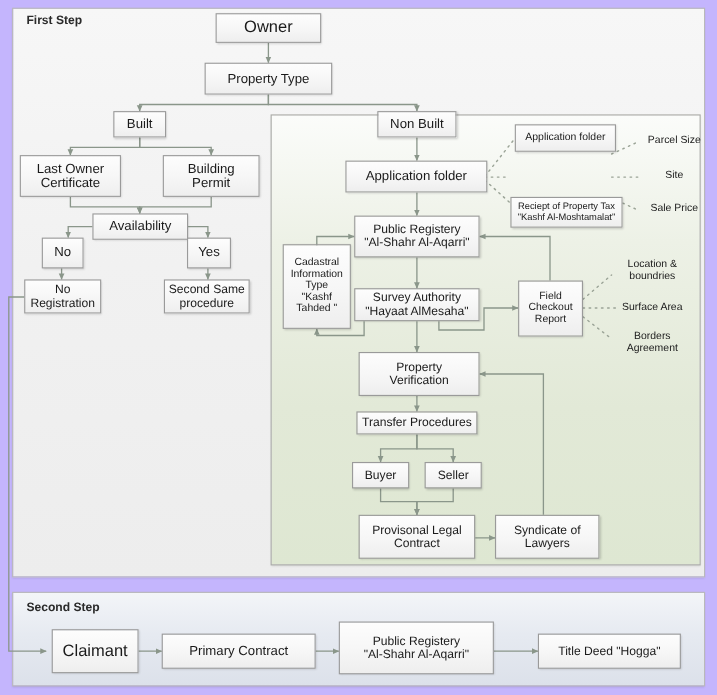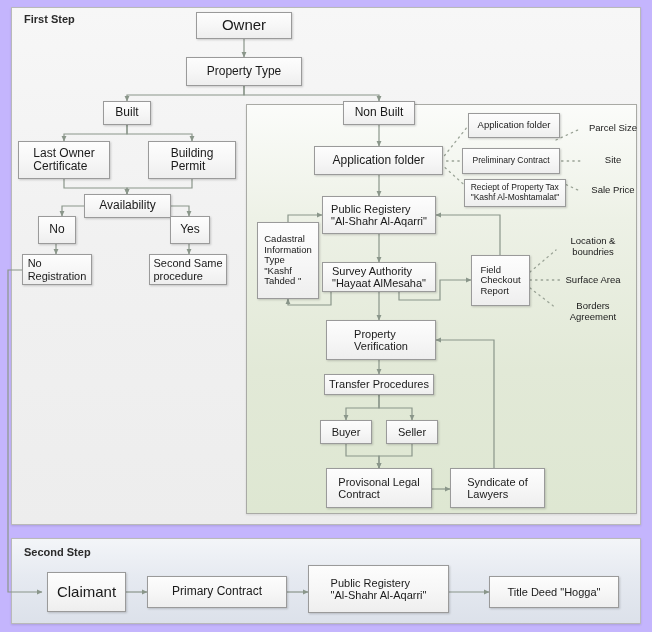--- a/index.html
+++ b/index.html
@@ -60,21 +60,21 @@
   
   .node{
     position:absolute;
     box-sizing:border-box;
     border:1px solid #9a9a9a;
     background:linear-gradient(180deg,#fdfdfd 0%,#f6f6f6 55%,#eeeeee 100%);
     color:#1a1a1a;
     display:flex;
     align-items:center;
     justify-content:center;
-    text-align:left;
+    text-align:center;
     line-height:1.12;
     box-shadow:1px 1px 2px rgba(0,0,0,.18);
     z-index:10;
     padding:1px 2px;
   }
   .node span{ display:block; white-space:pre-line; }
 
   .sz-xl{ font-size:15px; }
   .sz-lg{ font-size:12px; }
   .sz-md{ font-size:11px; }
@@ -288,23 +288,20 @@
 
   <div class="node sz-md" style="left:450px;top:468px;width:95px;height:40px;">
     <span>Syndicate of
 Lawyers</span>
   </div>
 
   <div class="node sz-sm" style="left:468px;top:113px;width:92px;height:25px;">
     <span>Application folder</span>
   </div>
 
-  <div class="node sz-xs" style="left:462px;top:148px;width:98px;height:26px;">
-    <span>Preliminary Contract</span>
-  </div>
 
   <div class="node sz-xs" style="left:464px;top:179px;width:102px;height:28px;">
     <span>Reciept of Property Tax
 "Kashf Al-Moshtamalat"</span>
   </div>
 
   <div class="ann" style="left:578px;top:122px;width:70px;">Parcel Size</div>
 
   <div class="ann" style="left:578px;top:154px;width:70px;">Site</div>
 

